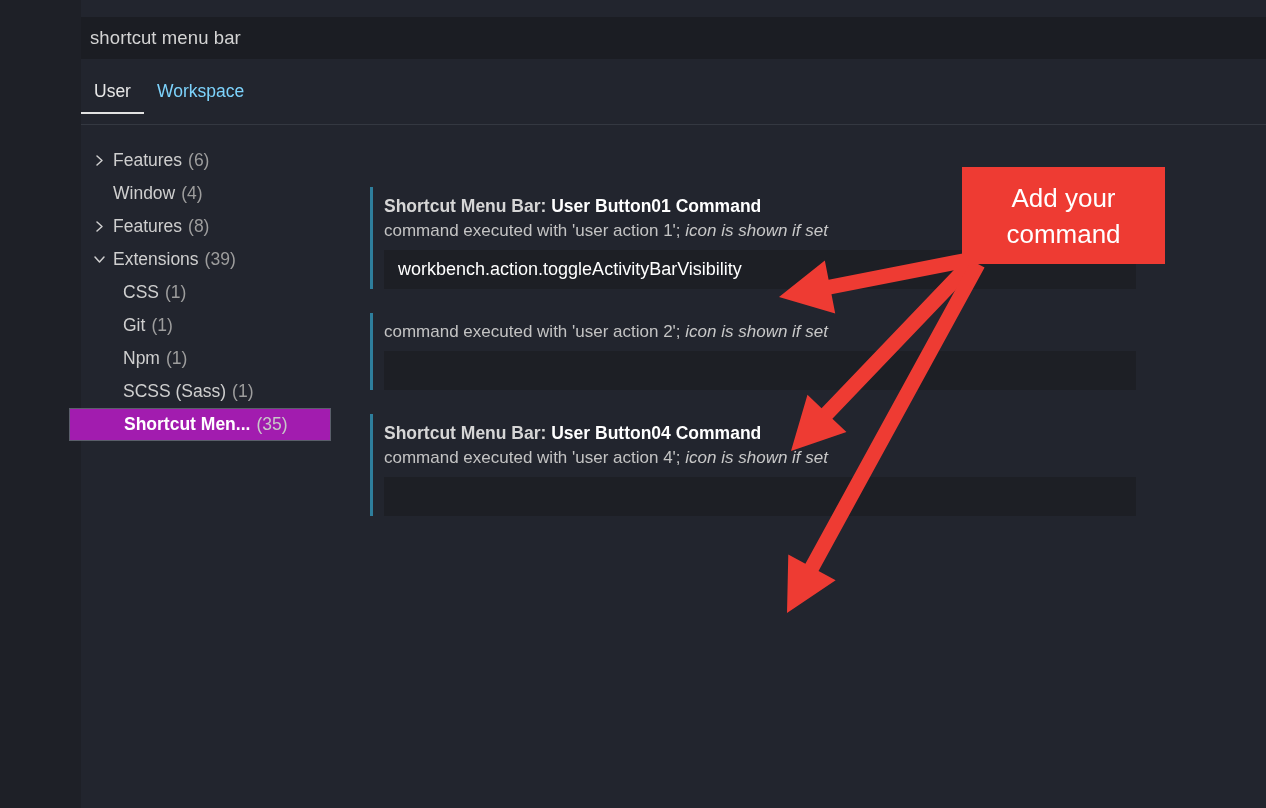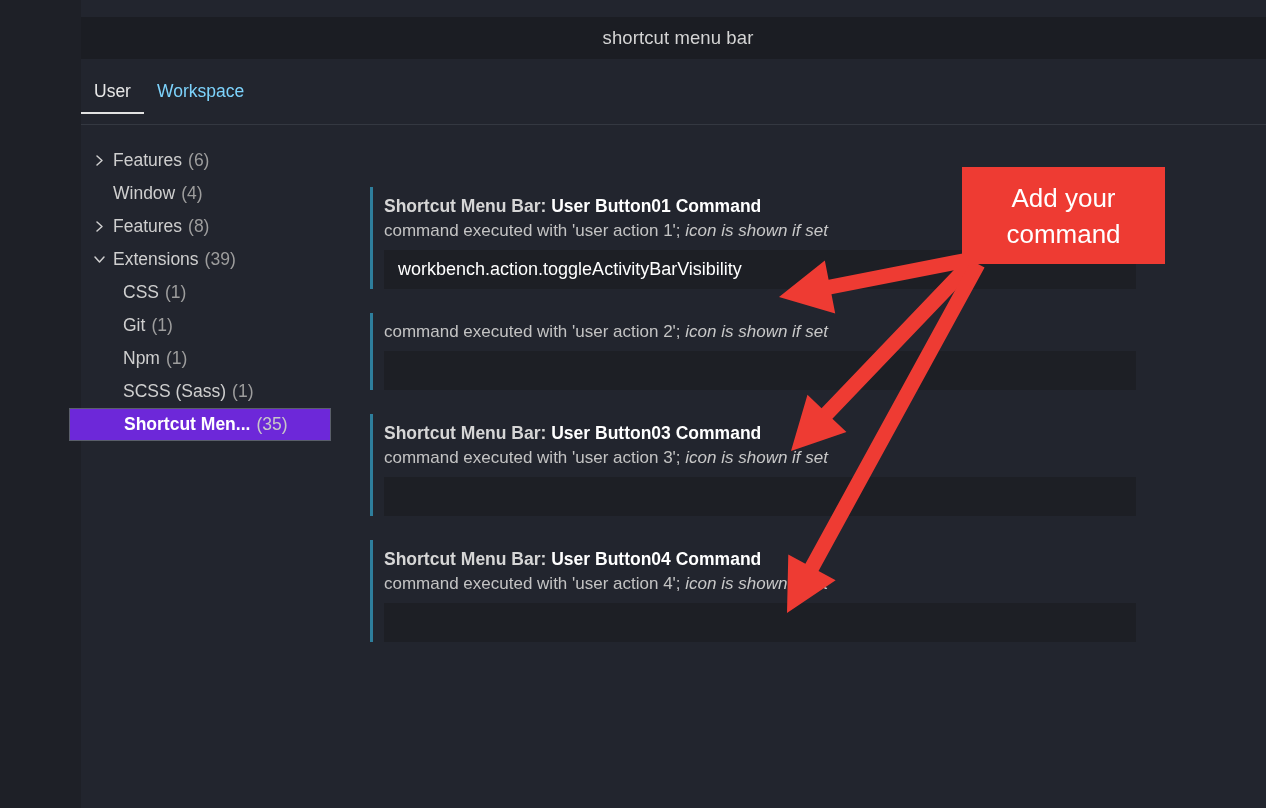--- a/index.html
+++ b/index.html
@@ -26,21 +26,20 @@
   }
 
   
   .search-row {
     position: absolute;
     left: 81px; top: 17px;
     width: 1185px; height: 42px;
     background: #1b1d23;
     display: flex;
     align-items: center;
-    justify-content: center;
   }
   .search-input-text {
     font-size: 18.5px;
     color: #d4d4d4;
     padding-left: 9px;
     letter-spacing: 0.1px;
     white-space: nowrap;
   }
 
   
@@ -106,21 +105,21 @@
     margin-left: 24px;
   }
   .tree-count {
     font-size: 17.5px;
     color: #9d9d9d;
     margin-left: 6px;
   }
   .tree-item.indent .tree-label { margin-left: 34px; }
   .tree-item.selected {
     border: 1px solid #5a5f6a;
-    background: #6d28d9;
+    background: #a21caf;
   }
   .tree-item.selected .tree-label {
     color: #ffffff;
     font-weight: bold;
   }
   .tree-item.selected .tree-count {
     color: #c8c8c8;
   }
 
   
@@ -301,32 +300,20 @@
   <div class="setting-row">
     <div class="accent"></div>
     <div class="setting-desc">
       <span>command executed with 'user action 2'; </span><span class="em">icon is shown if set</span>
     </div>
     <div class="setting-input">
       <span class="setting-input-value"></span>
     </div>
   </div>
 
-  <div class="setting-row">
-    <div class="accent"></div>
-    <div class="setting-title">
-      <span>Shortcut Menu Bar: </span><span class="key">User Button03 Command</span>
-    </div>
-    <div class="setting-desc">
-      <span>command executed with 'user action 3'; </span><span class="em">icon is shown if set</span>
-    </div>
-    <div class="setting-input">
-      <span class="setting-input-value"></span>
-    </div>
-  </div>
 
   <div class="setting-row">
     <div class="accent"></div>
     <div class="setting-title">
       <span>Shortcut Menu Bar: </span><span class="key">User Button04 Command</span>
     </div>
     <div class="setting-desc">
       <span>command executed with 'user action 4'; </span><span class="em">icon is shown if set</span>
     </div>
     <div class="setting-input">

